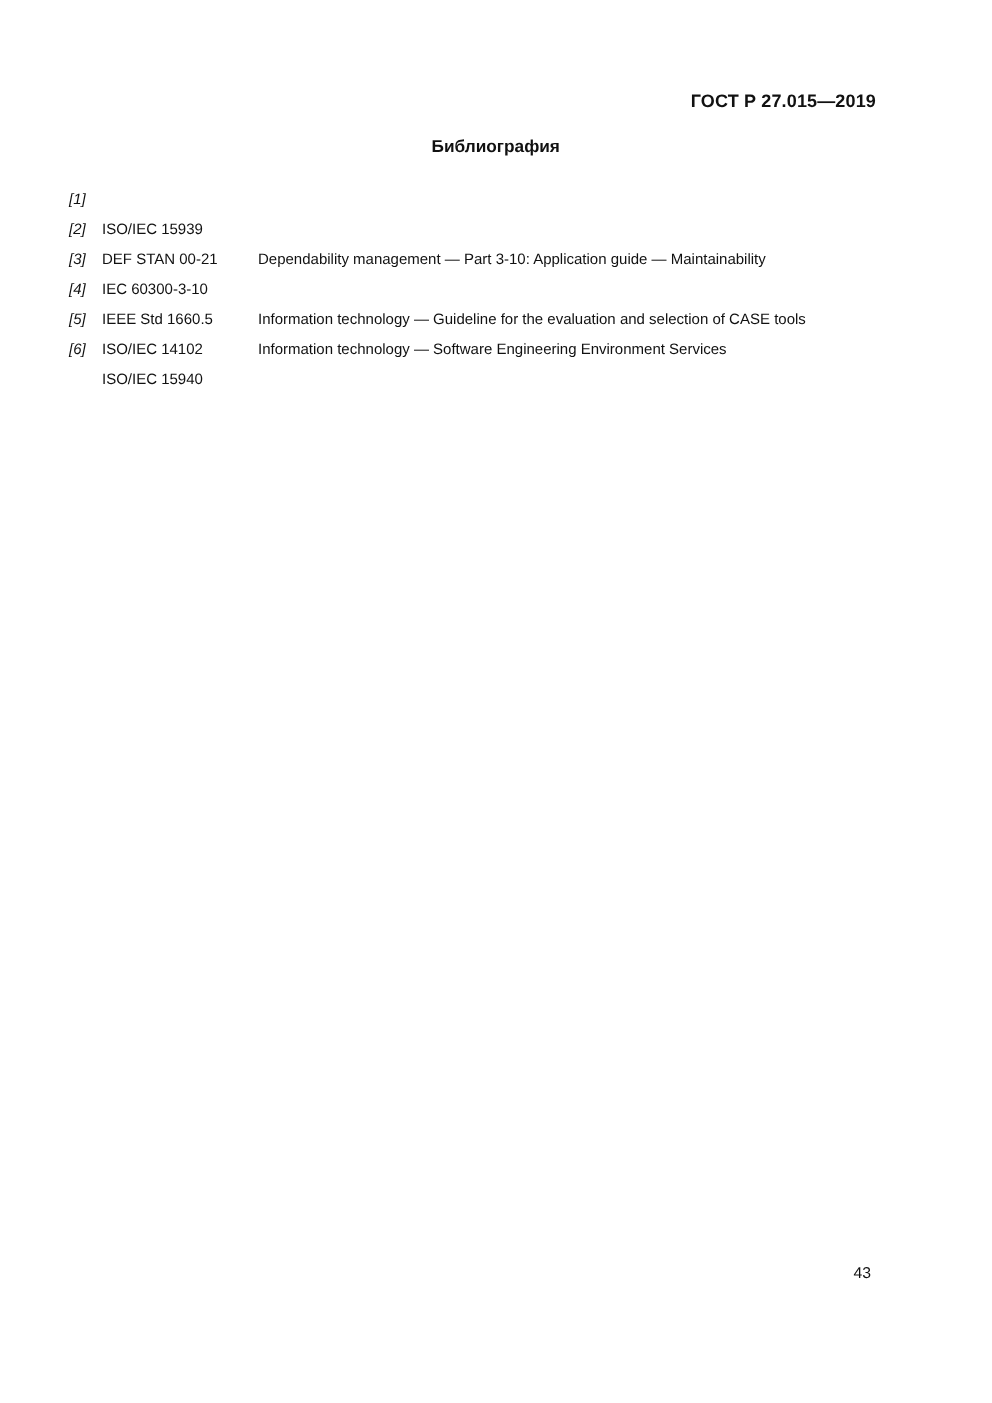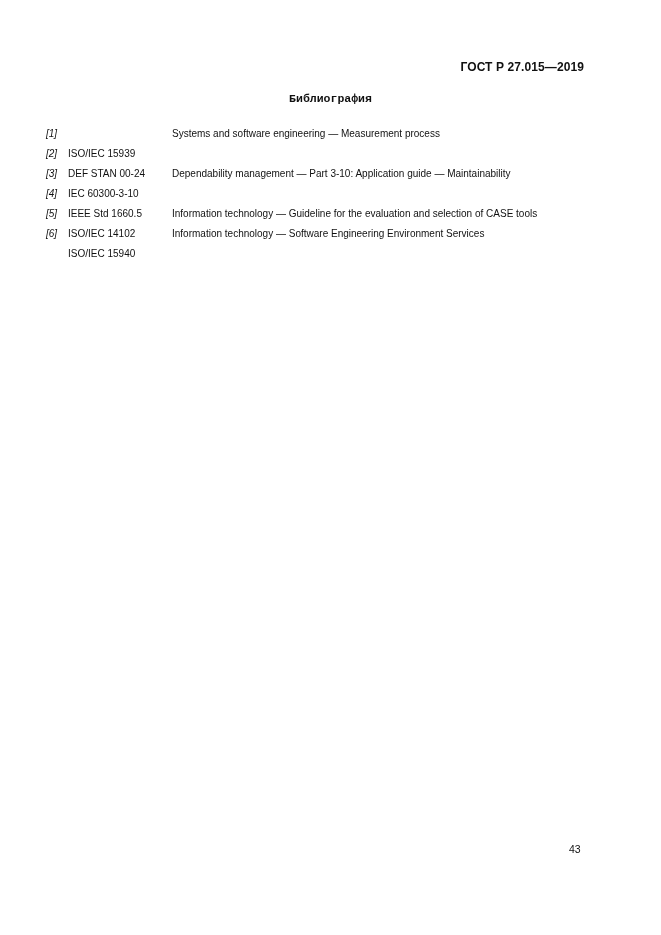--- a/index.html
+++ b/index.html
@@ -1,41 +1,40 @@
 <!DOCTYPE html>
 <html><head>
 <meta charset="utf-8">
 <style>
   html, body { margin: 0; padding: 0; background: #ffffff; }
   body { width: 661px; height: 935px; position: relative; font-family: "Liberation Sans", sans-serif; color: #111; overflow: hidden; }
   .header { position: absolute; top: 60px; right: 77px; font-weight: bold; font-size: 12px; letter-spacing: 0.1px; text-align: right; }
-  .title { position: absolute; top: 92px; left: 0; width: 661px; text-align: center; font-weight: bold; font-size: 11.5px; font-family: Liberation Mono, monospace; }
+  .title { position: absolute; top: 92px; left: 0; width: 661px; text-align: center; font-weight: bold; font-size: 11.5px; }
   .biblio { position: absolute; top: 123px; left: 46px; }
   .row { height: 20px; font-size: 10px; display: flex; align-items: center; white-space: nowrap; }
   .num { width: 22px; font-style: italic; }
   .code { width: 104px; margin-top: 40px; }
   .desc { }
   .page-num { position: absolute; top: 843px; left: 569px; font-size: 10.5px; text-align: right; }
 </style>
 </head>
 <body>
 
 <div class="header">ГОСТ Р 27.015—2019</div>
 
 <div class="title">Библиография</div>
 
 <div class="biblio">
   <div class="row">
     <span class="num">[1]</span>
     <span class="code">ISO/IEC 15939</span>
-    <span class="desc">Systems and software engineering — Measurement process</span>
   </div>
   <div class="row">
     <span class="num">[2]</span>
-    <span class="code">DEF STAN 00-24</span>
+    <span class="code">DEF STAN 00-21</span>
   </div>
   <div class="row">
     <span class="num">[3]</span>
     <span class="code">IEC 60300-3-10</span>
     <span class="desc">Dependability management — Part 3-10: Application guide — Maintainability</span>
   </div>
   <div class="row">
     <span class="num">[4]</span>
     <span class="code">IEEE Std 1660.5</span>
   </div>

